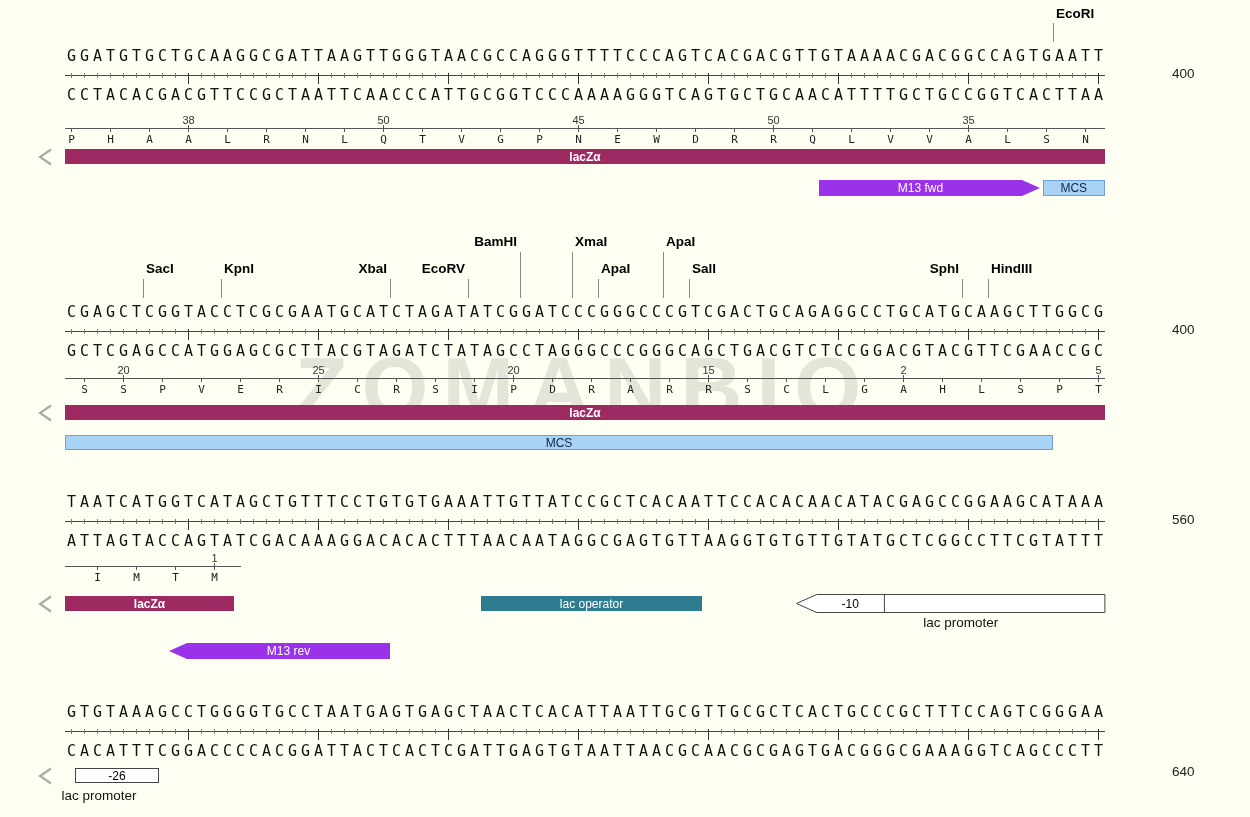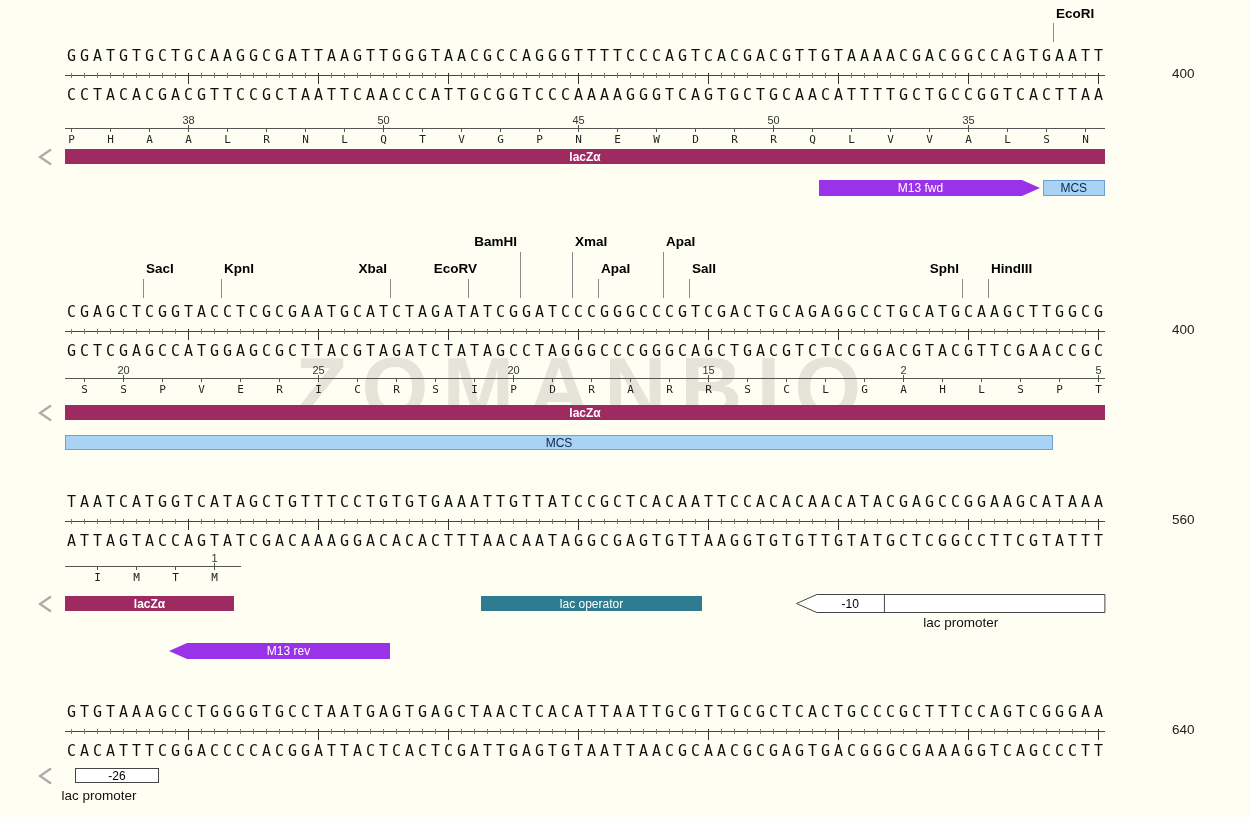--- a/index.html
+++ b/index.html
@@ -343,21 +343,21 @@
     <div class="abs" style="left: 903px; top: 375px; width: 1px; height: 3px; background: rgb(85, 85, 85);"></div>
     <div class="aanum abs" style="left: 1098.5px; top: 364px;">5</div>
     <div class="abs" style="left: 1098px; top: 375px; width: 1px; height: 3px; background: rgb(85, 85, 85);"></div>
     <div class="abs" style="left: 143px; top: 279px; width: 1px; height: 19px; background: rgb(138, 138, 138);"></div>
     <div class="enzyme abs" style="top: 261px; left: 146px;">SacI</div>
     <div class="abs" style="left: 221px; top: 279px; width: 1px; height: 19px; background: rgb(138, 138, 138);"></div>
     <div class="enzyme abs" style="top: 261px; left: 224px;">KpnI</div>
     <div class="abs" style="left: 390px; top: 279px; width: 1px; height: 19px; background: rgb(138, 138, 138);"></div>
     <div class="enzyme abs" style="top: 261px; left: 387px; transform: translateX(-100%);">XbaI</div>
     <div class="abs" style="left: 468px; top: 279px; width: 1px; height: 19px; background: rgb(138, 138, 138);"></div>
-    <div class="enzyme abs" style="top: 261px; left: 477px; transform: translateX(-100%);">EcoRV</div>
+    <div class="enzyme abs" style="top: 261px; left: 465px; transform: translateX(-100%);">EcoRV</div>
     <div class="abs" style="left: 520px; top: 252px; width: 1px; height: 46px; background: rgb(138, 138, 138);"></div>
     <div class="enzyme abs" style="top: 234px; left: 517px; transform: translateX(-100%);">BamHI</div>
     <div class="abs" style="left: 572px; top: 252px; width: 1px; height: 46px; background: rgb(138, 138, 138);"></div>
     <div class="enzyme abs" style="top: 234px; left: 575px;">XmaI</div>
     <div class="abs" style="left: 598px; top: 279px; width: 1px; height: 19px; background: rgb(138, 138, 138);"></div>
     <div class="enzyme abs" style="top: 261px; left: 601px;">ApaI</div>
     <div class="abs" style="left: 663px; top: 252px; width: 1px; height: 46px; background: rgb(138, 138, 138);"></div>
     <div class="enzyme abs" style="top: 234px; left: 666px;">ApaI</div>
     <div class="abs" style="left: 689px; top: 279px; width: 1px; height: 19px; background: rgb(138, 138, 138);"></div>
     <div class="enzyme abs" style="top: 261px; left: 692px;">SalI</div>
@@ -564,21 +564,21 @@
     <div class="abs" style="left: 981px; top: 729px; width: 1px; height: 5px; background: rgb(119, 119, 119);"></div>
     <div class="abs" style="left: 994px; top: 729px; width: 1px; height: 5px; background: rgb(119, 119, 119);"></div>
     <div class="abs" style="left: 1007px; top: 729px; width: 1px; height: 5px; background: rgb(119, 119, 119);"></div>
     <div class="abs" style="left: 1020px; top: 729px; width: 1px; height: 5px; background: rgb(119, 119, 119);"></div>
     <div class="abs" style="left: 1033px; top: 729px; width: 1px; height: 5px; background: rgb(119, 119, 119);"></div>
     <div class="abs" style="left: 1046px; top: 729px; width: 1px; height: 5px; background: rgb(119, 119, 119);"></div>
     <div class="abs" style="left: 1059px; top: 729px; width: 1px; height: 5px; background: rgb(119, 119, 119);"></div>
     <div class="abs" style="left: 1072px; top: 729px; width: 1px; height: 5px; background: rgb(119, 119, 119);"></div>
     <div class="abs" style="left: 1085px; top: 729px; width: 1px; height: 5px; background: rgb(119, 119, 119);"></div>
     <div class="abs" style="left: 1098px; top: 729px; width: 1px; height: 11px; background: rgb(51, 51, 51);"></div>
-    <div class="posnum abs" style="left: 1172px; top: 722px;">640</div>
+    <div class="posnum abs" style="left: 1172px; top: 764px;">640</div>
     <div class="featbar abs" style="left: 75.4px; top: 768px; width: 83.2px; height: 15px; background: rgb(255, 255, 255); border: 1px solid rgb(68, 68, 68);">
       <span class="featlabel" style="color: rgb(0, 0, 0);">-26</span>
     </div>
     <div class="plabel abs" style="left: 61.4px; top: 788px;">lac promoter</div>
     <svg width="20" height="20" style="position: absolute; left: 36px; top: 765.5px; overflow: visible;">
       <polyline points="15,2.5 4,10 15,17.5" fill="none" stroke="#ABABAB" stroke-width="2.2"></polyline>
     </svg>
   </div>
 
 </body></html>

